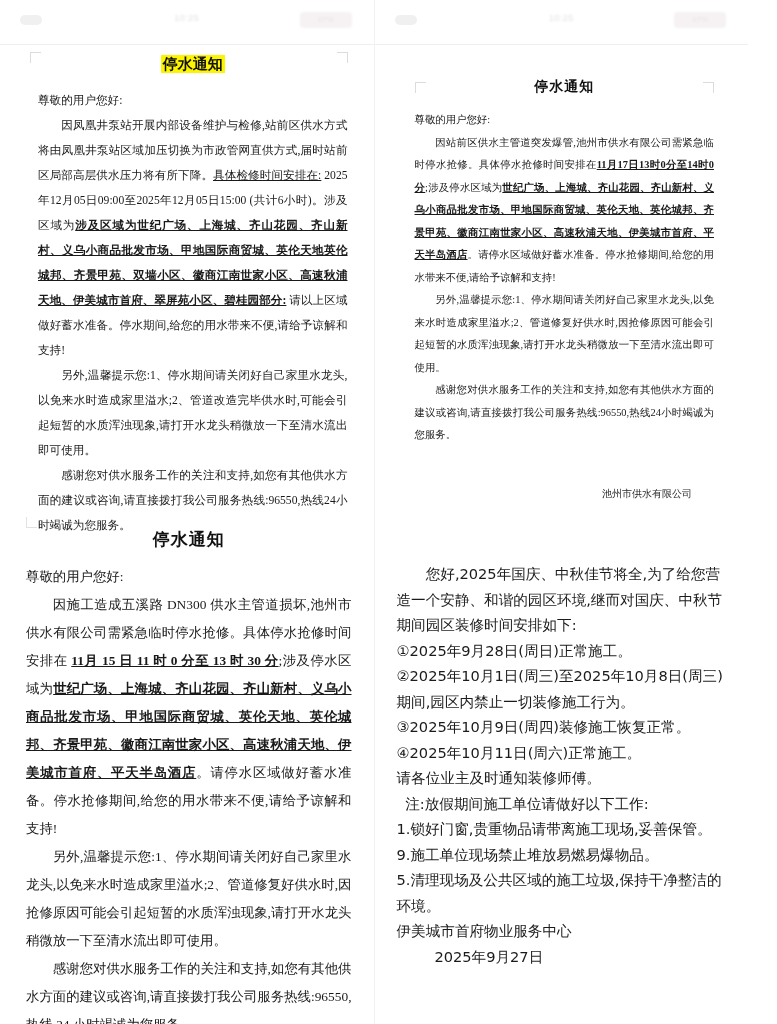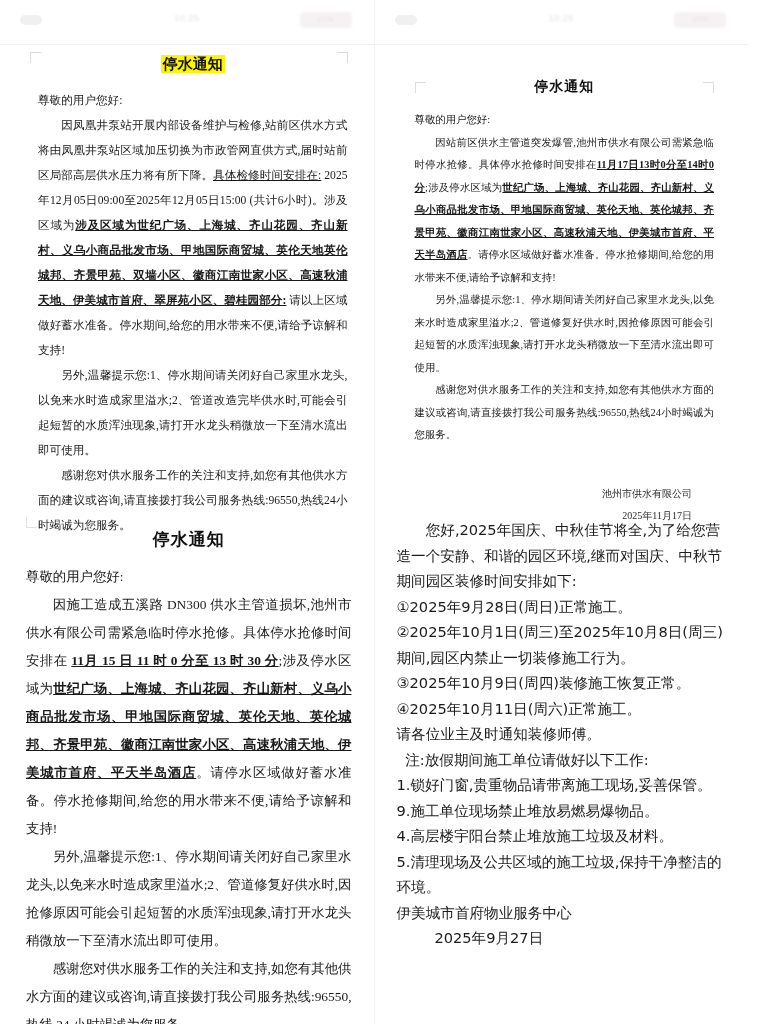--- a/index.html
+++ b/index.html
@@ -113,21 +113,21 @@
 
   
   .noticeD {
     top: 517px; padding: 0 16px 0 22px;
     font-family: "DejaVu Sans", "Liberation Sans", sans-serif;
   }
   .noticeD p {
     font-size: 14.6px; line-height: 25.5px; color: #1b1b1b;
     text-align: left;
   }
-  .noticeD p.ind   { text-indent: 2em; }
+  .noticeD p.ind   { text-indent: 2em; margin-top: 44px; }
   .noticeD p.ind1  { text-indent: 1em; }
   .noticeD p.sp    { text-indent: .6em; }
   .noticeD .phone  { color: #4a6fa5; }
   .noticeD .dstamp { text-indent: 2.6em; }
 </style>
 </head>
 <body>
 
 <div id="app">
 
@@ -186,33 +186,31 @@
       <p class="para">尊敬的用户您好:</p>
 
       <p class="para indent"><span>因站前区供水主管道突发爆管,池州市供水有限公司需紧急临时停水抢修。具体停水抢修时间安排在</span><span class="u">11月17日13时0分至14时0分</span><span>;涉及停水区域为</span><span class="ub">世纪广场、上海城、齐山花园、齐山新村、义乌小商品批发市场、甲地国际商贸城、英伦天地、英伦城邦、齐景甲苑、徽商江南世家小区、高速秋浦天地、伊美城市首府、平天半岛酒店</span><span>。请停水区域做好蓄水准备。停水抢修期间,给您的用水带来不便,请给予谅解和支持!</span></p>
 
       <p class="para indent">另外,温馨提示您:1、停水期间请关闭好自己家里水龙头,以免来水时造成家里溢水;2、管道修复好供水时,因抢修原因可能会引起短暂的水质浑浊现象,请打开水龙头稍微放一下至清水流出即可使用。</p>
 
       <p class="para indent"><span>感谢您对供水服务工作的关注和支持,如您有其他供水方面的建议或咨询,请直接拨打我公司服务热线:</span><span>96550,</span><span>热线24小时竭诚为您服务。</span></p>
 
       <div class="sign">
         <div>池州市供水有限公司</div>
-        <div>2025年11月17日</div>
       </div>
     </div>
 
     <div class="page noticeD">
       <p class="ind">您好,2025年国庆、中秋佳节将全,为了给您营造一个安静、和谐的园区环境,继而对国庆、中秋节期间园区装修时间安排如下:</p>
       <p>①2025年9月28日(周日)正常施工。</p>
       <p>②2025年10月1日(周三)至2025年10月8日(周三)期间,园区内禁止一切装修施工行为。</p>
       <p>③2025年10月9日(周四)装修施工恢复正常。</p>
       <p>④2025年10月11日(周六)正常施工。</p>
       <p>请各位业主及时通知装修师傅。</p>
       <p class="sp">注:放假期间施工单位请做好以下工作:</p>
       <p>1.锁好门窗,贵重物品请带离施工现场,妥善保管。</p>
       <p>9.施工单位现场禁止堆放易燃易爆物品。</p>
-      <p>4.高层楼宇阳台禁止堆放施工垃圾及材料。</p>
       <p>5.清理现场及公共区域的施工垃圾,保持干净整洁的环境。</p>
       <p>伊美城市首府物业服务中心</p>
       <p class="dstamp">2025年9月27日</p>
     </div>
   </div>
 </div>
 
 </body></html>

